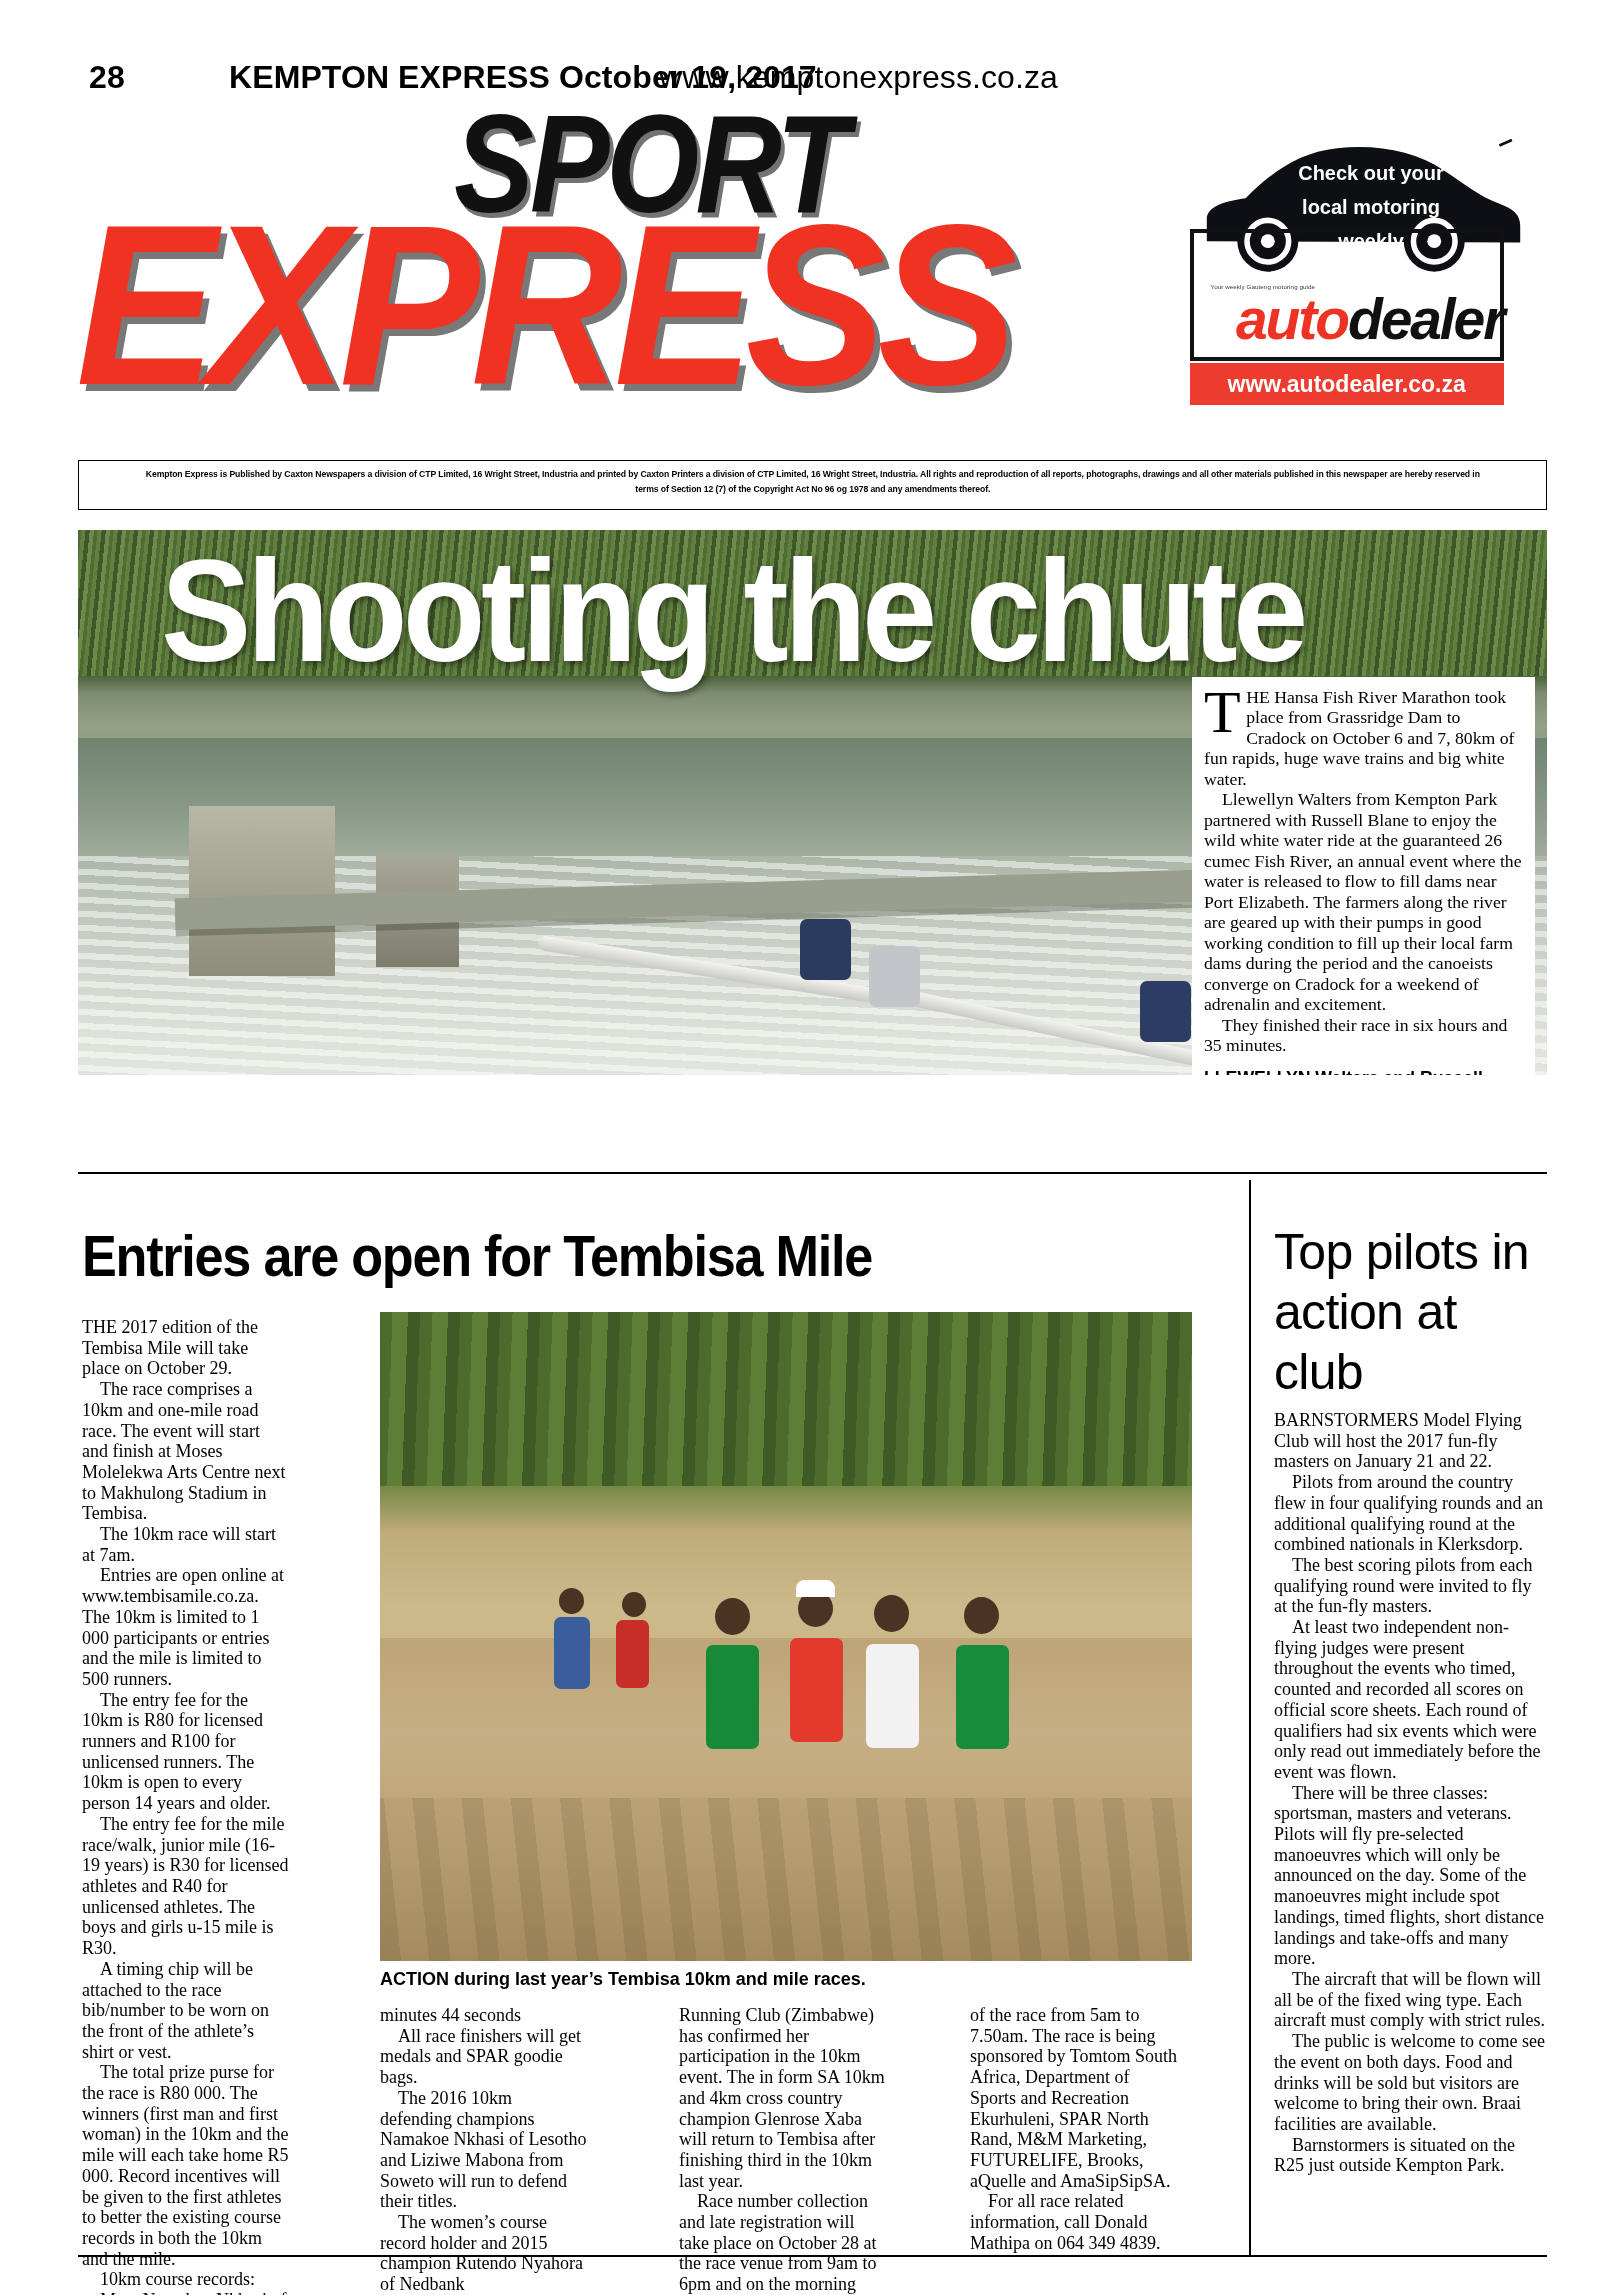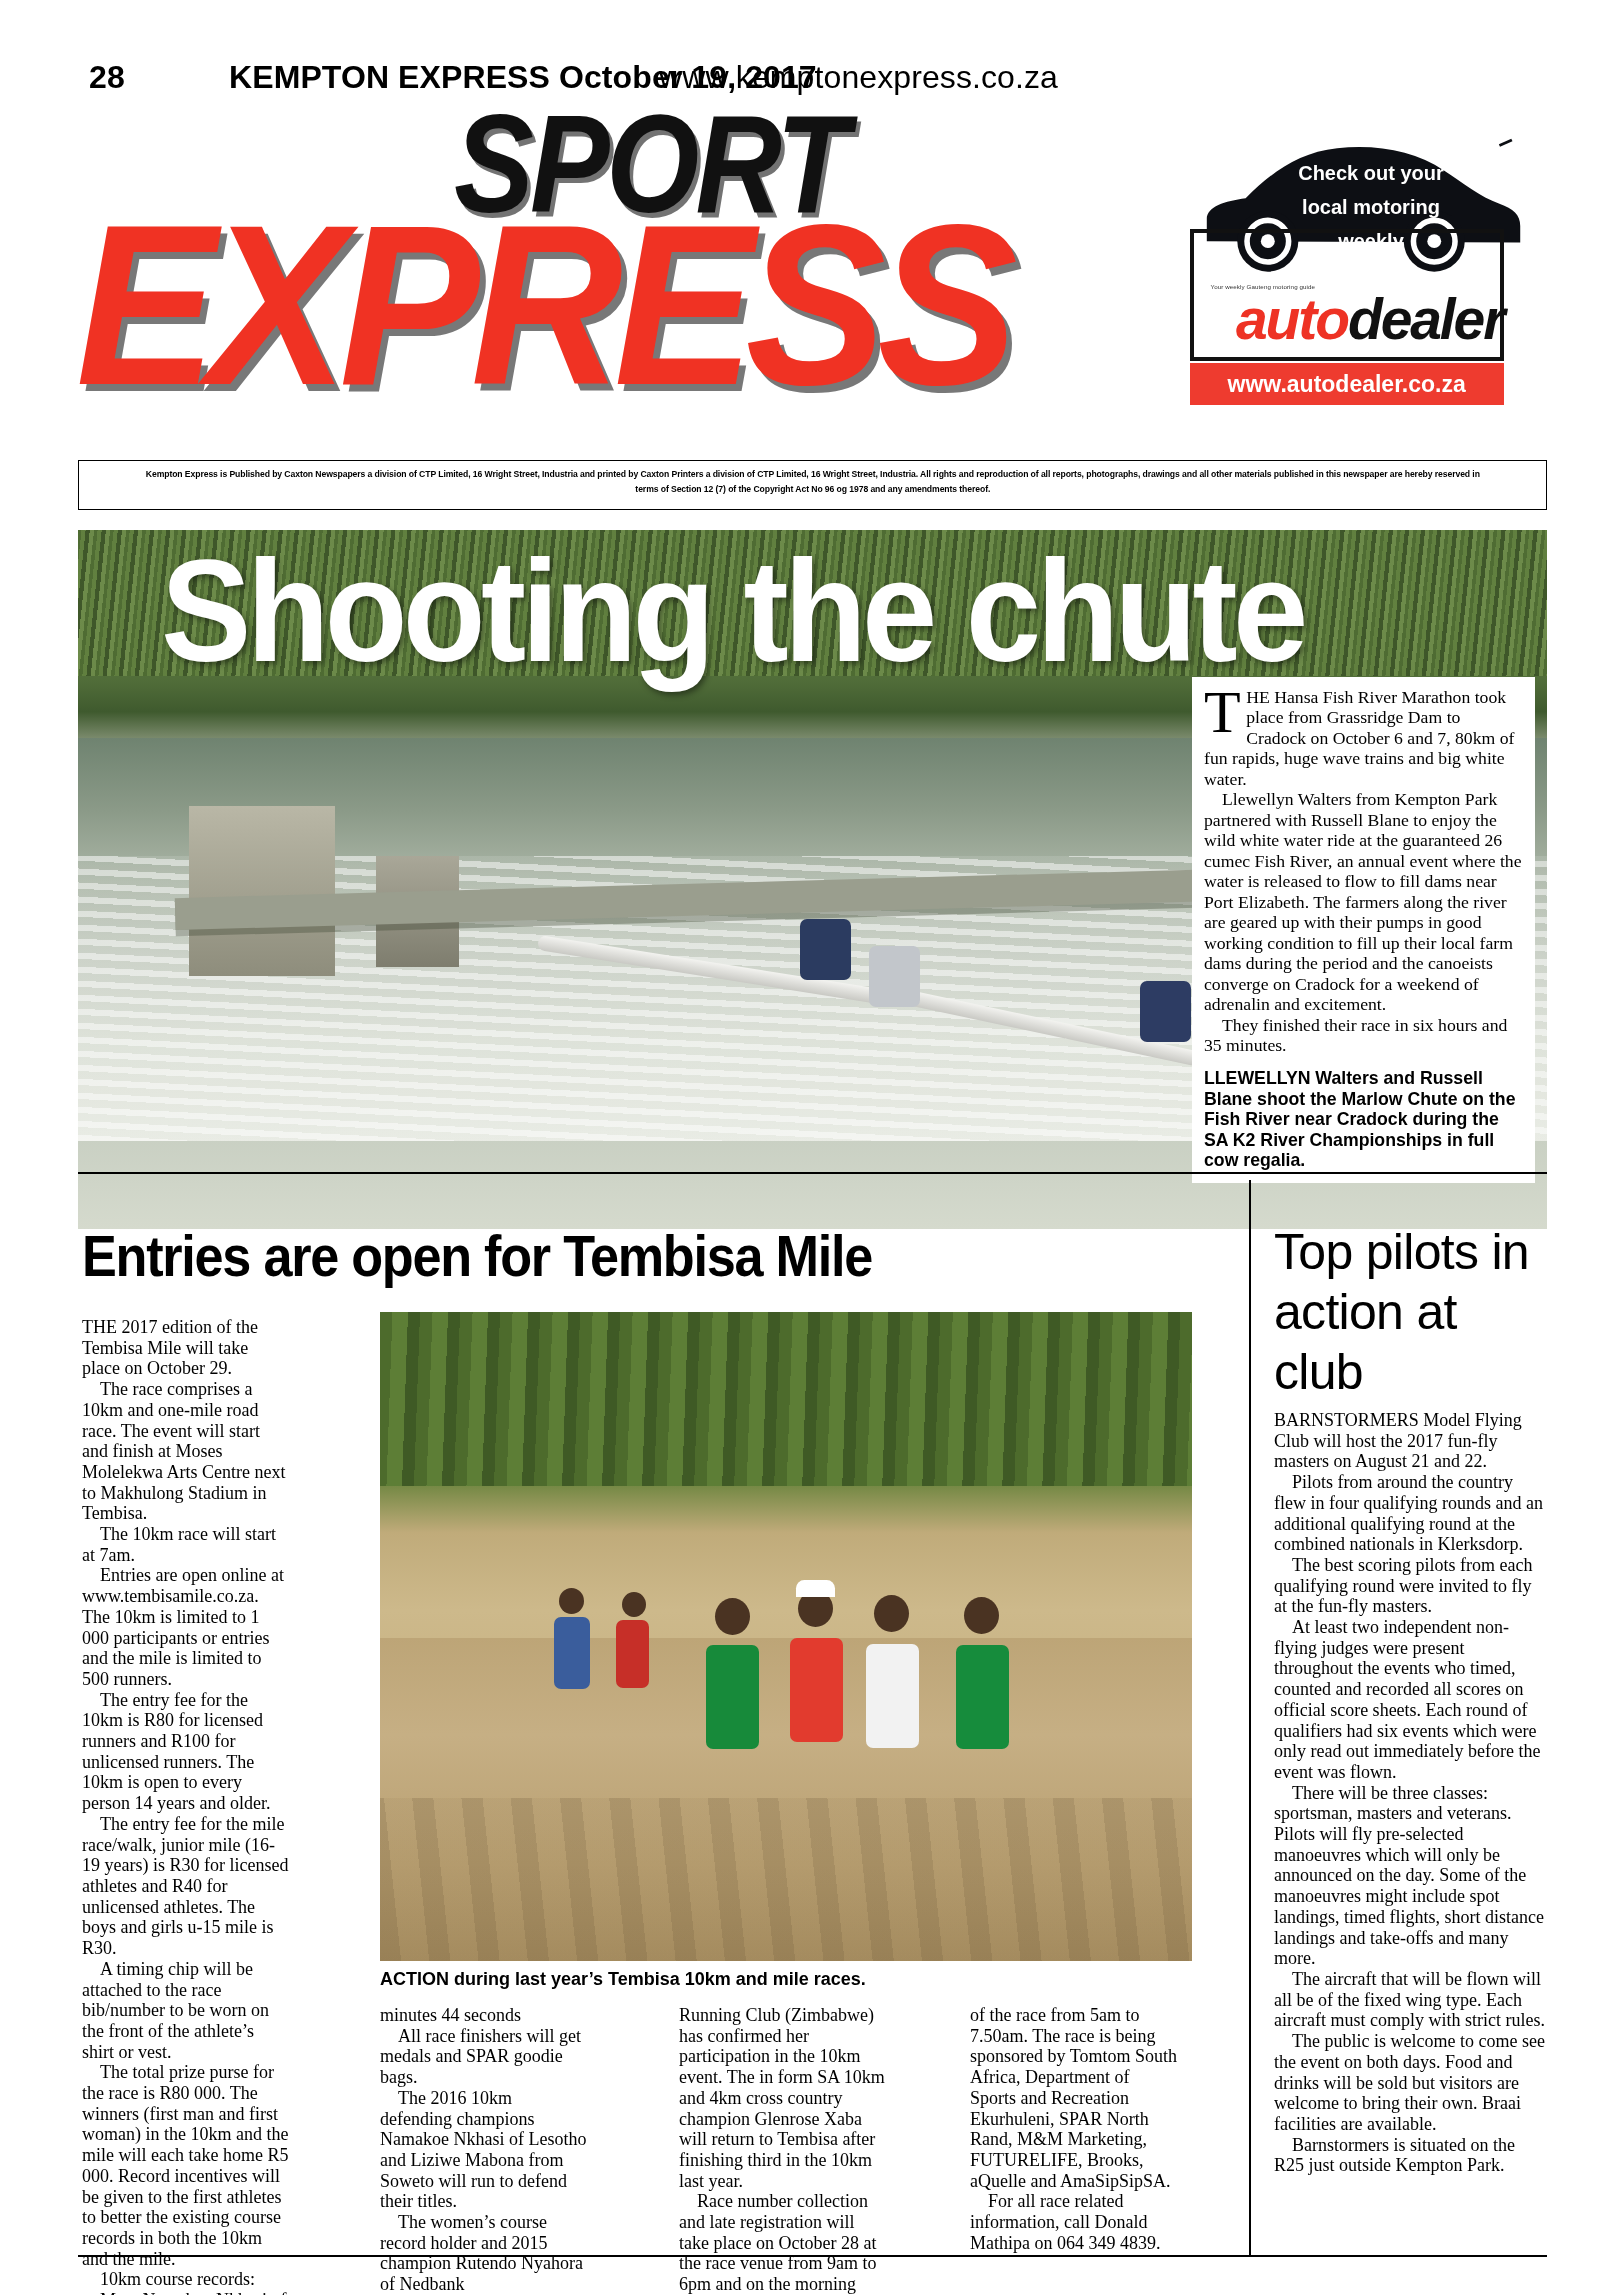--- a/index.html
+++ b/index.html
@@ -28,21 +28,21 @@
   .ad .logo .d{color:#111;margin-top:21px;}
   .ad .tagline{position:absolute;left:30.5px;top:146px;font-family:"Liberation Sans",sans-serif;font-size:6.2px;color:#333;z-index:7;letter-spacing:0.1px;}
   .ad .strip{position:absolute;left:9.7px;top:226px;width:314px;height:42px;background:#ee3b2f;}
   .ad .strip span{display:block;text-align:center;color:#fff;font-family:"Liberation Sans",sans-serif;font-weight:bold;font-size:23px;line-height:42px;border-radius:19px;}
 
   
   .disclaimer{position:absolute;left:78px;top:460px;width:1469px;height:50px;border:1.4px solid #000;box-sizing:border-box;padding:6.2px 16.7px;}
   .disclaimer p{margin:0;text-align:center;font-family:"Liberation Sans",sans-serif;font-weight:600;font-size:9.2px;line-height:14.6px;transform:scaleX(.94);transform-origin:center top;letter-spacing:-0.1px;}
 
   
-  .photo-main{position:absolute;left:78px;top:530px;width:1469px;height:699px;overflow:hidden;background:#3f5a32;}
+  .photo-main{position:absolute;left:78px;top:530px;width:1469px;height:545px;overflow:hidden;background:#3f5a32;}
   .pm-sky{position:absolute;inset:0;background:
      linear-gradient(180deg,#5c7a44 0%,#6e8c4d 10%,#4f6b38 22%,#3f5a2e 26%,
        #7e8d70 30%,#93a085 36%,#8a9a7e 42%,#6f8663 48%,#5f7a55 54%,
        #7b8d76 62%,#9aa995 70%,#b6c0af 78%,#c8cfc2 86%,#d5dacd 100%);}
   .pm-grass{position:absolute;left:0;top:0;width:100%;height:146px;
      background:repeating-linear-gradient(96deg,#4e6b32 0 3.5px,#61803f 3.5px 7.6px,#3d5528 7.6px 11.8px,#6d8b4a 11.8px 16px);opacity:.95;}
   .pm-water{position:absolute;left:0;top:208px;width:100%;height:403px;
      background:linear-gradient(180deg,#6f8370 0%,#8b9a88 18%,#aab5a6 35%,#c6cdc2 55%,#d9ded4 75%,#e6e9e1 100%);}
   .pm-foam{position:absolute;left:0;top:326px;width:100%;height:285px;
      background:repeating-linear-gradient(3deg,rgba(255,255,255,.55) 0 6.2px,rgba(255,255,255,.12) 6.2px 14px);}
@@ -222,21 +222,21 @@
     <p>Race number collection and late registration will take place on October 28 at the race venue from 9am to 6pm and on the morning</p>
   </div>
 
   <div class="col t-b3">
     <p class="noind">of the race from 5am to 7.50am. The race is being sponsored by Tomtom South Africa, Department of Sports and Recreation Ekurhuleni, SPAR North Rand, M&amp;M Marketing, FUTURELIFE, Brooks, aQuelle and AmaSipSipSA.</p>
     <p>For all race related information, call Donald Mathipa on 064 349 4839.</p>
   </div>
 
   <div class="pilots-head">Top pilots in action at club</div>
   <div class="col p-c1">
-    <p class="noind">BARNSTORMERS Model Flying Club will host the 2017 fun-fly masters on August 21 and 22.</p>
+    <p class="noind">BARNSTORMERS Model Flying Club will host the 2017 fun-fly masters on January 21 and 22.</p>
     <p>Pilots from around the country flew in four qualifying rounds and an additional qualifying round at the combined nationals in Klerksdorp.</p>
     <p>The best scoring pilots from each qualifying round were invited to fly at the fun-fly masters.</p>
     <p>At least two independent non-flying judges were present throughout the events who timed, counted and recorded all scores on official score sheets. Each round of qualifiers had six events which were only read out immediately before the event was flown.</p>
     <p>There will be three classes: sportsman, masters and veterans. Pilots will fly pre-selected manoeuvres which will only be announced on the day. Some of the manoeuvres might include spot landings, timed flights, short distance landings and take-offs and many more.</p>
     <p>The aircraft that will be flown will all be of the fixed wing type. Each aircraft must comply with strict rules.</p>
     <p>The public is welcome to come see the event on both days. Food and drinks will be sold but visitors are welcome to bring their own. Braai facilities are available.</p>
     <p>Barnstormers is situated on the R25 just outside Kempton Park.</p>
   </div>
 
 </div>

